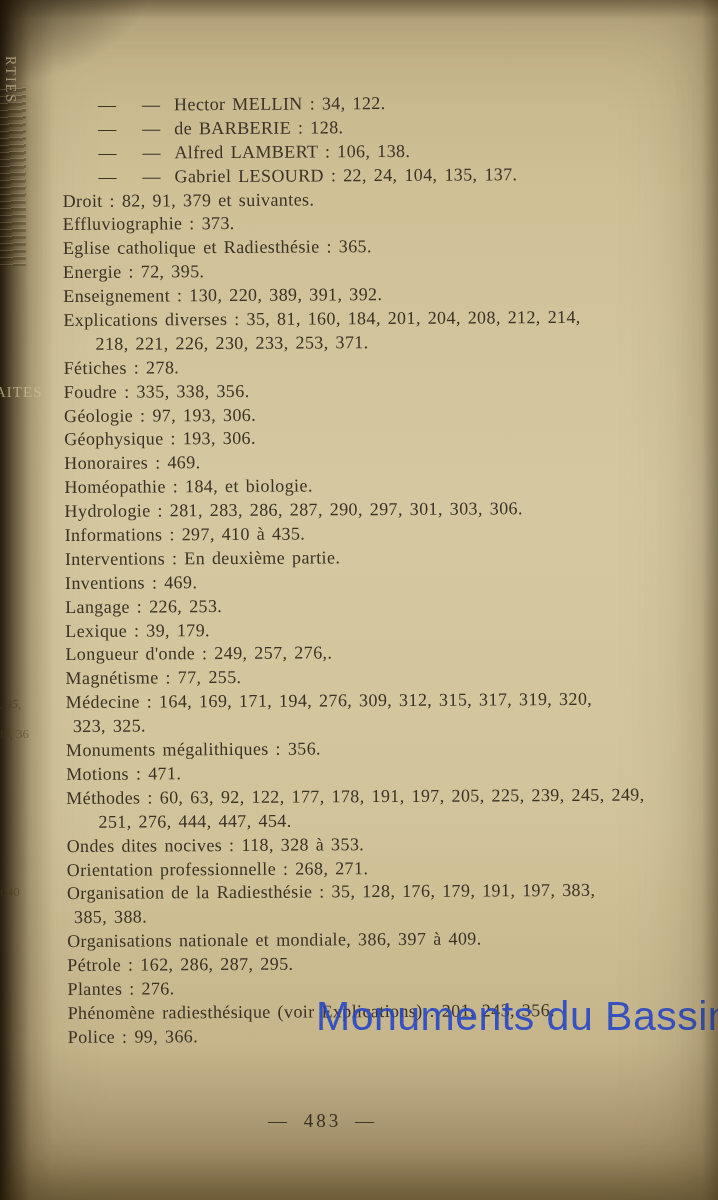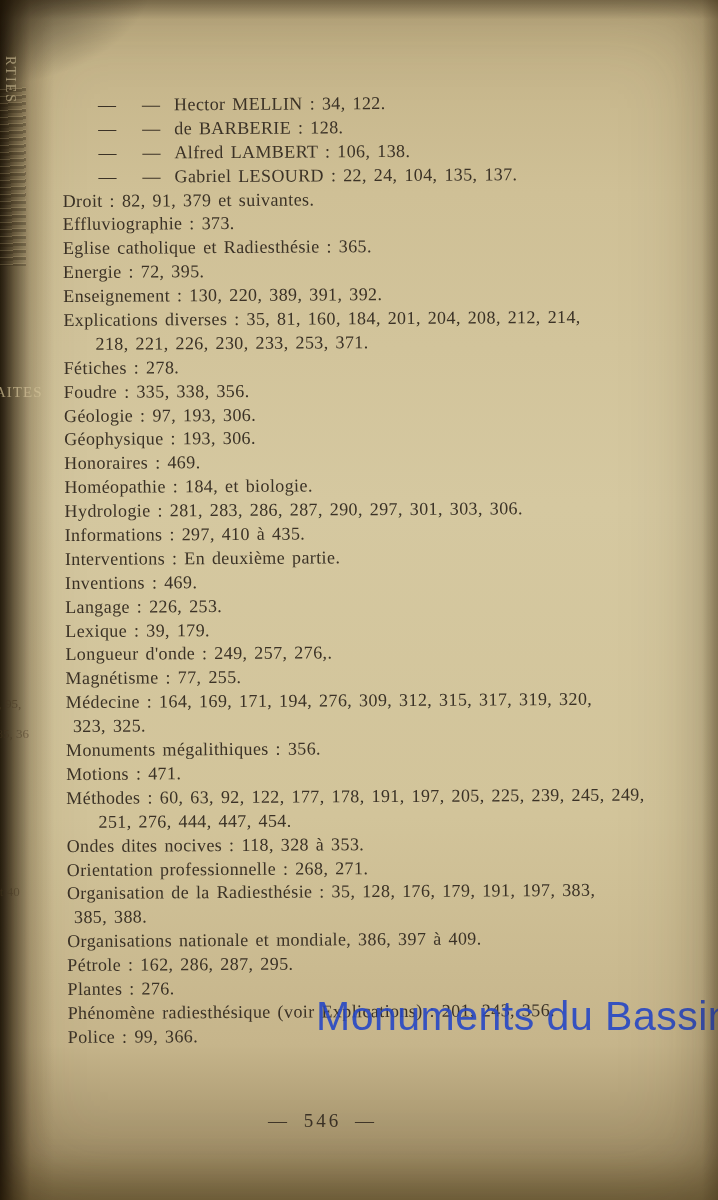--- a/index.html
+++ b/index.html
@@ -111,17 +111,17 @@
     <div class="line entry">Orientation professionnelle : 268, 271.</div>
     <div class="line entry">Organisation de la Radiesthésie : 35, 128, 176, 179, 191, 197, 383,</div>
     <div class="line cont-sm">385, 388.</div>
     <div class="line entry">Organisations nationale et mondiale, 386, 397 à 409.</div>
     <div class="line entry">Pétrole : 162, 286, 287, 295.</div>
     <div class="line entry">Plantes : 276.</div>
     <div class="line entry">Phénomène radiesthésique (voir Explications) : 201, 243, 356.</div>
     <div class="line entry">Police : 99, 366.</div>
   </div>
 
-<div class="page-number">— 546 —</div>
+<div class="page-number">— 483 —</div>
 
 <div class="watermark">Monuments du Bassin</div>
 
 <div class="vignette"></div>
 
 </body></html>

